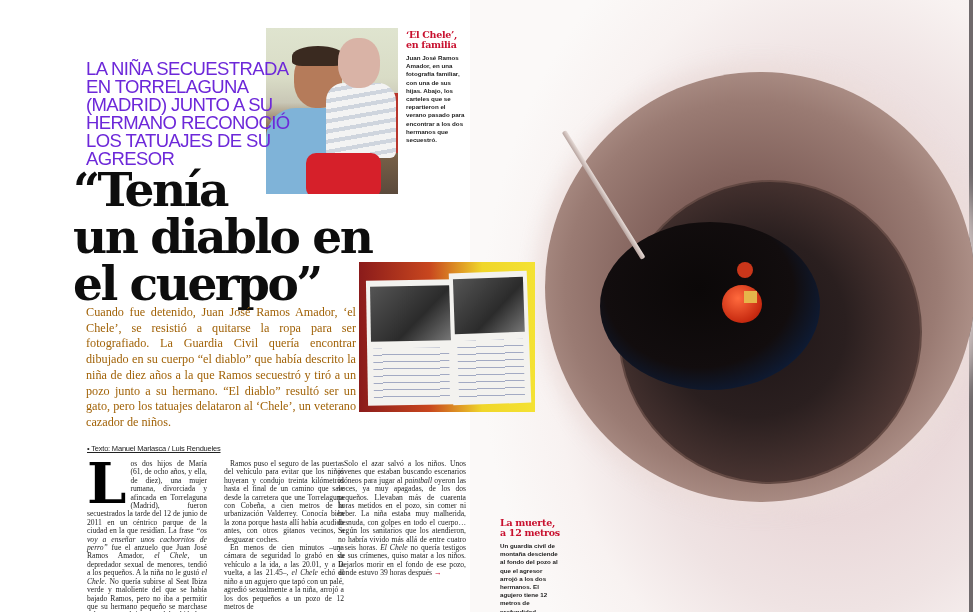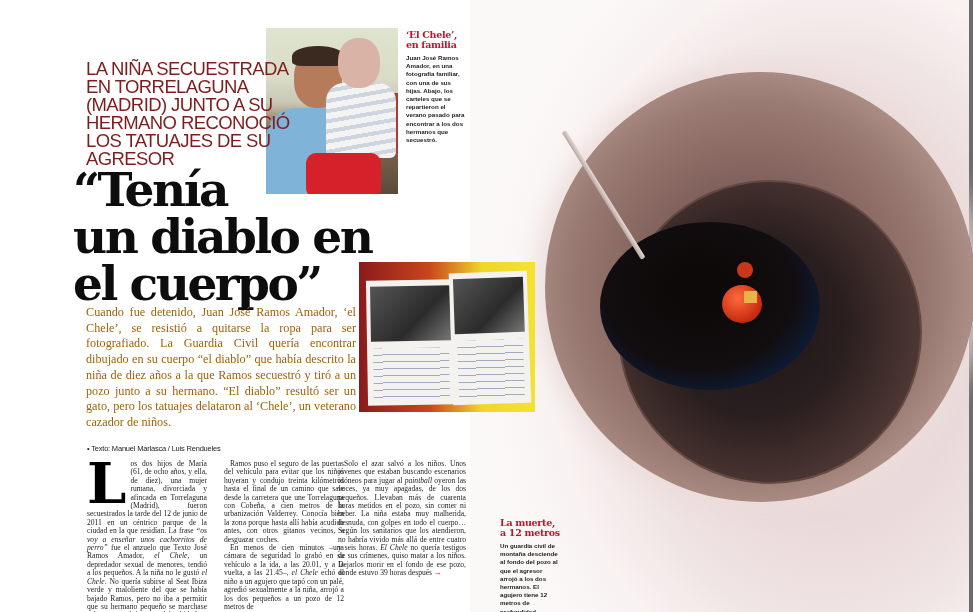--- a/index.html
+++ b/index.html
@@ -34,30 +34,30 @@
   .pf-sofa{position:absolute;left:110px;top:65px;width:30px;height:60px;background:#b8362c;}
   .photo-posters{position:absolute;left:359px;top:262px;width:176px;height:150px;overflow:hidden;
     background:linear-gradient(90deg,#8a1b1b 0%,#c8461e 40%,#f0d62a 70%,#f4e233 100%);}
   .poster{position:absolute;background:#f3f2ef;}
   .poster.a{left:8px;top:18px;width:88px;height:125px;transform:rotate(-1deg);}
   .poster.b{left:92px;top:10px;width:78px;height:132px;transform:rotate(-2deg);}
   .poster .pic{position:absolute;left:4px;top:6px;right:4px;height:55px;background:linear-gradient(135deg,#555,#2b2b2b 60%,#777);}
   .poster .lines{position:absolute;left:6px;right:6px;top:68px;bottom:6px;
     background:repeating-linear-gradient(180deg,transparent 0 6px,#6d7aa6 6px 7px);opacity:.6;}
   
-  .kicker{position:absolute;left:86px;top:60px;width:210px;font-family:"Liberation Sans",sans-serif;font-size:18.5px;line-height:18px;color:#7f1d1d;letter-spacing:-0.6px;font-stretch:condensed;}
+  .kicker{position:absolute;left:86px;top:60px;width:210px;font-family:"Liberation Sans",sans-serif;font-size:18.5px;line-height:18px;color:#6d28d9;letter-spacing:-0.6px;font-stretch:condensed;}
   .headline{position:absolute;left:57px;top:150px;width:320px;font-family:"DejaVu Serif",serif;font-weight:900;font-size:47px;line-height:47px;letter-spacing:-2.5px;color:#0d0d0d;}
   .headline span{display:block;white-space:nowrap;}
   .lead{position:absolute;left:86px;top:305px;width:270px;font-family:"Liberation Serif",serif;font-size:12.2px;line-height:15.7px;color:#a16207;text-align:justify;}
   .caption{position:absolute;font-family:"Liberation Sans",sans-serif;}
   .caption .ctitle{font-family:"DejaVu Serif",serif;font-weight:900;color:#c8102e;font-size:9.5px;line-height:10px;letter-spacing:-0.3px;}
   .caption .cbody{font-weight:bold;font-size:6.2px;line-height:8.2px;color:#222;margin-top:4px;}
   .cap1{left:406px;top:30px;width:60px;}
   .cap2{left:500px;top:518px;width:60px;}
-  .byline{position:absolute;left:87px;top:444px;font-family:"Liberation Sans",sans-serif;font-size:7.5px;color:#222;letter-spacing:-0.2px;}
+  .byline{position:absolute;left:87px;top:444px;font-family:"Liberation Sans",sans-serif;font-size:7.5px;color:#222;letter-spacing:-0.2px;text-decoration:underline;}
   .col{position:absolute;top:460px;font-family:"Liberation Serif",serif;font-size:7.6px;line-height:8.4px;color:#1d1d1d;text-align:justify;hyphens:auto;}
   .col1{left:87px;width:120px;}
   .col2{left:224px;width:120px;}
   .col3{left:338px;width:128px;}
   .dropcap{float:left;font-family:"DejaVu Serif",serif;font-weight:900;font-size:56px;line-height:44px;margin:1px 4px 0 0;color:#000;}
   .col p{margin:0;text-indent:0;}
   .col p.ind{text-indent:6px;}
   .arrow{color:#c8102e;}
 </style>
 </head>
@@ -117,21 +117,21 @@
   <div class="cbody">Un guardia civil de montaña desciende al fondo del pozo al que el agresor arrojó a los dos hermanos. El agujero tiene 12 metros de profundidad.</div>
 </div>
 
 <div class="byline">• Texto: Manuel Marlasca / Luis Rendueles</div>
 
 <div class="col col1">
   <span class="dropcap">L</span>
   <p>
     <span>os dos hijos de María (61, de ocho años, y ella, de diez), una mujer rumana, divorciada y afincada en Torrelaguna (Madrid), fueron secuestrados la tarde del 12 de junio de 2011 en un céntrico parque de la ciudad en la que residían. La frase</span>
     <i>“os voy a enseñar unos cachorritos de perro”</i>
-    <span>fue el anzuelo que Texto José Ramos Amador,</span>
+    <span>fue el anzuelo que Juan José Ramos Amador,</span>
     <i>el Chele</i><span>, un depredador sexual de menores, tendió a los pequeños. A la niña no le gustó</span>
     <i>el Chele</i><span>. No quería subirse al Seat Ibiza verde y maloliente del que se había bajado Ramos, pero no iba a permitir que su hermano pequeño se marchase solo con aquel tipo y acabó subiéndose al coche.</span>
   </p>
 </div>
 
 <div class="col col2">
   <p class="ind">Ramos puso el seguro de las puertas del vehículo para evitar que los niños huyeran y condujo treinta kilómetros hasta el final de un camino que sale desde la carretera que une Torrelaguna con Cobeña, a cien metros de la urbanización Valderrey. Conocía bien la zona porque hasta allí había acudido antes, con otros gitanos vecinos, a desguazar coches.</p>
   <p class="ind">
     <span>En menos de cien minutos –una cámara de seguridad lo grabó en su vehículo a la ida, a las 20.01, y a la vuelta, a las 21.45–,</span>
     <i>el Chele</i>

